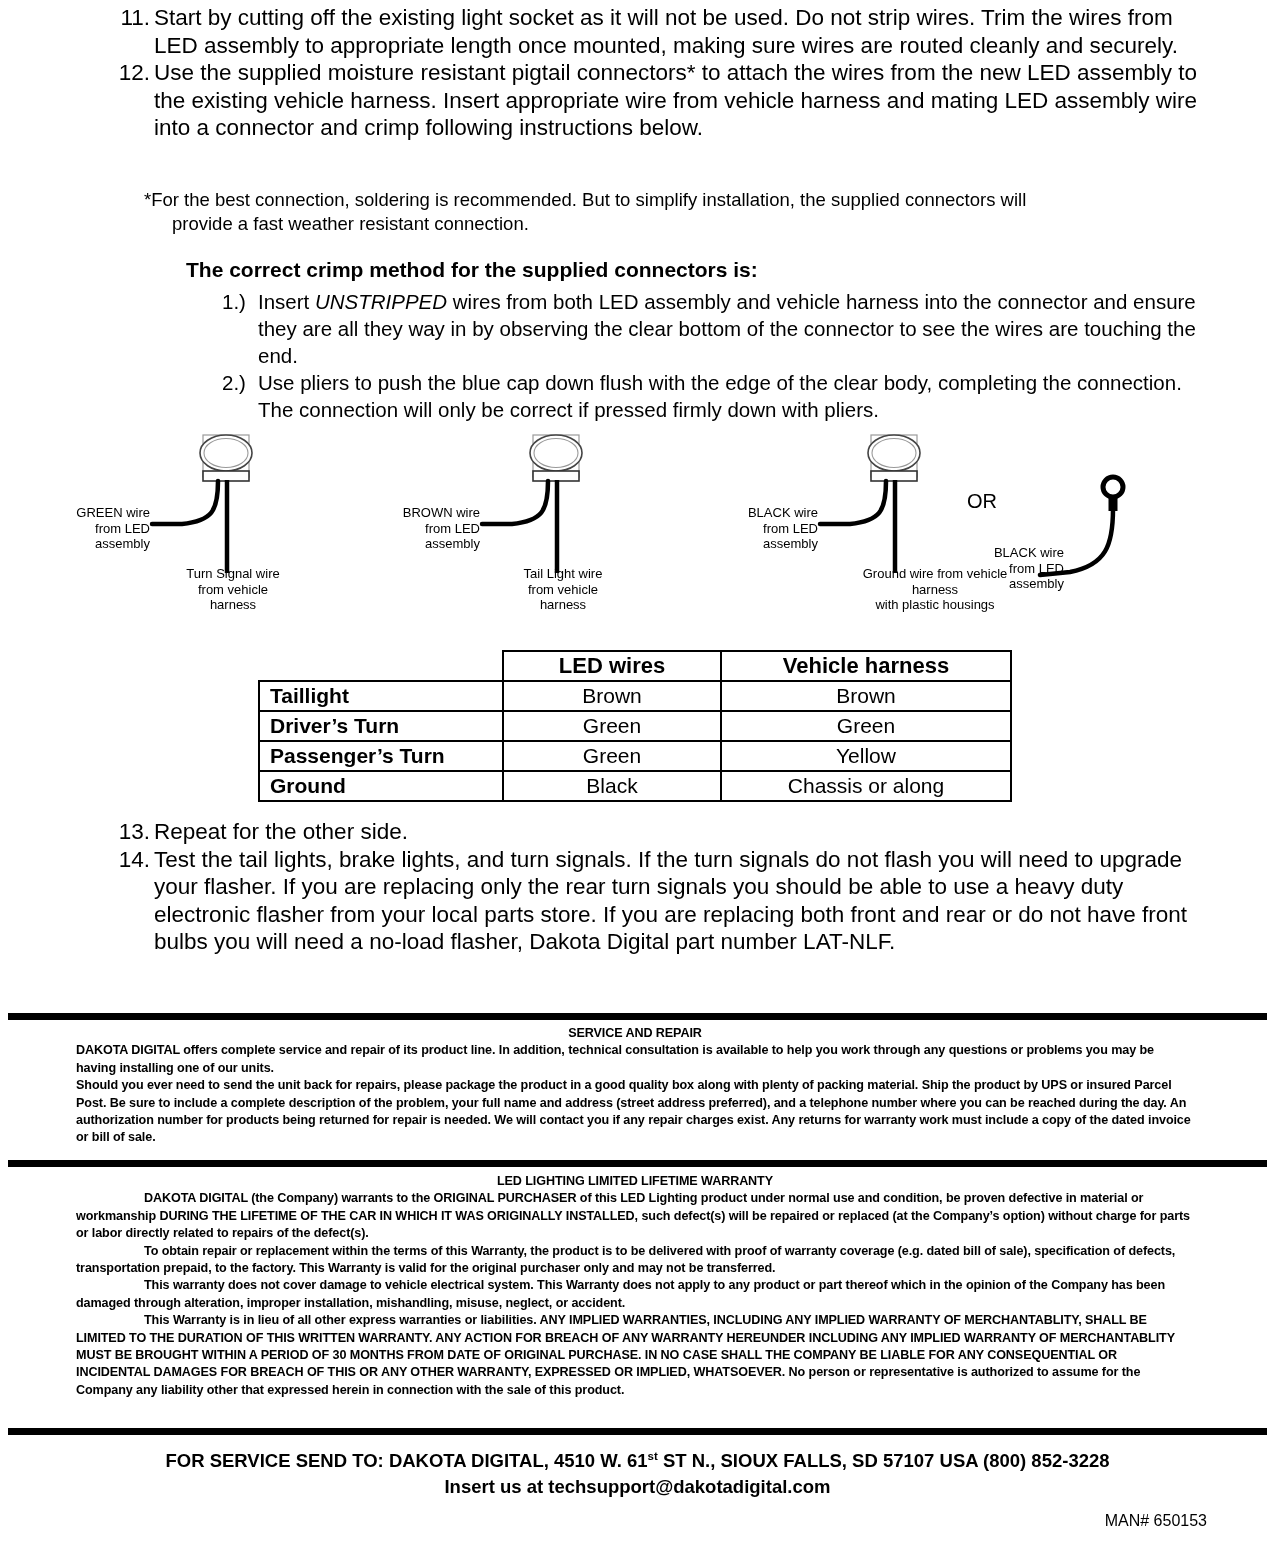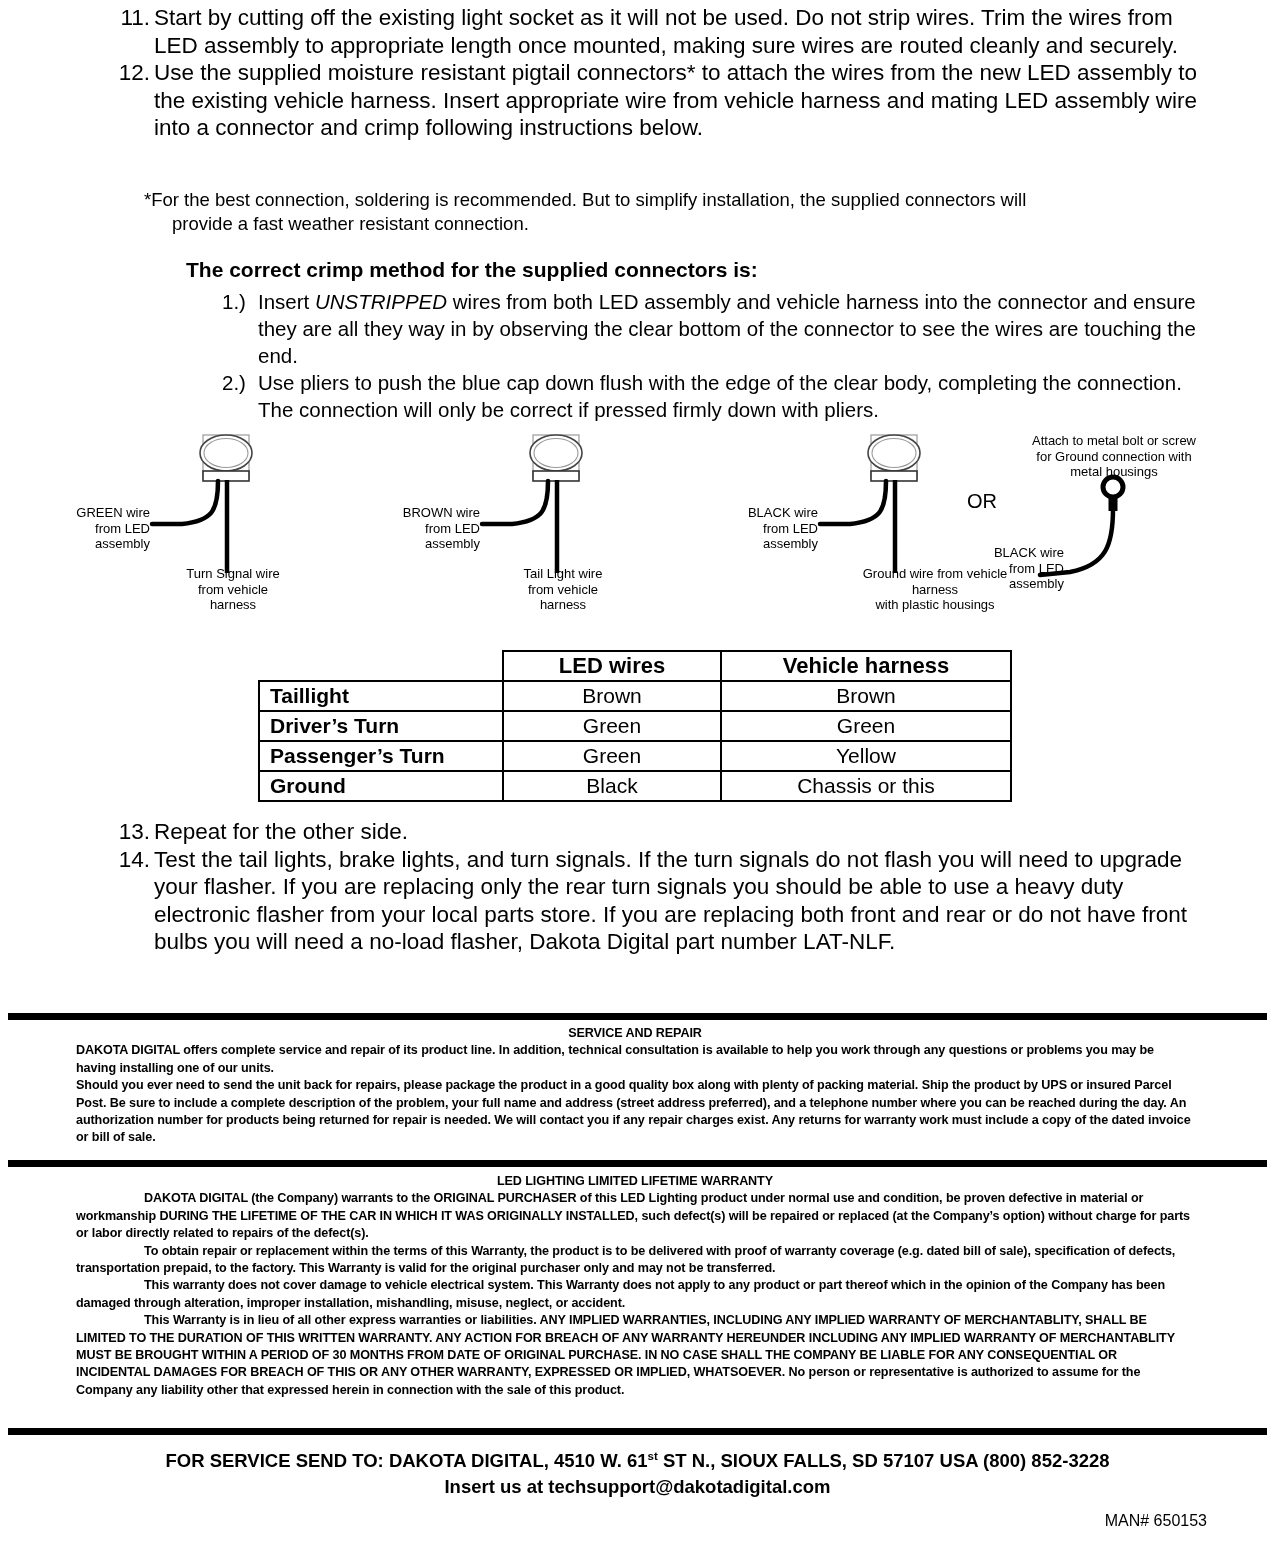--- a/index.html
+++ b/index.html
@@ -235,21 +235,20 @@
   <div class="or-text" style="left:967px; top:66px;">OR</div>
 
   <svg width="200" height="180" viewBox="0 0 200 180" style="position:absolute;left:1020px;top:0;">
 
     <circle cx="93" cy="62" r="10" fill="#ffffff" stroke="#000000" stroke-width="5"></circle>
 
     <rect x="88.5" y="70" width="9" height="16" fill="#000000"></rect>
 
     <path d="M93 84 C93 120, 86 140, 50 147 L20 150" fill="none" stroke="#000000" stroke-width="4.5" stroke-linecap="round"></path>
   </svg>
-  <div class="dlabel center" style="left:1008px; top:8px; width:212px;">Attach to metal bolt or screw<br>for Ground connection with<br>metal housings</div>
   <div class="dlabel right" style="left:972px; top:120px; width:92px;">BLACK wire<br>from LED<br>assembly</div>
 </div>
 
 <table class="wire-table">
   <tbody>
       <tr>
     <th class="corner"></th>
     <th class="c-led">LED wires</th>
     <th class="c-veh">Vehicle harness</th>
   </tr>
@@ -264,21 +263,21 @@
     <td class="c-veh">Green</td>
   </tr>
   <tr>
     <td class="rowhead">Passenger’s Turn</td>
     <td class="c-led">Green</td>
     <td class="c-veh">Yellow</td>
   </tr>
   <tr>
     <td class="rowhead">Ground</td>
     <td class="c-led">Black</td>
-    <td class="c-veh">Chassis or this</td>
+    <td class="c-veh">Chassis or along</td>
   </tr>
 </tbody>
   </table>
 
 <div class="steps" style="top:818px;">
   <div class="step">
     <span class="step-num">13.</span>
     <span class="step-body">Repeat for the other side.</span>
   </div>
   <div class="step">

